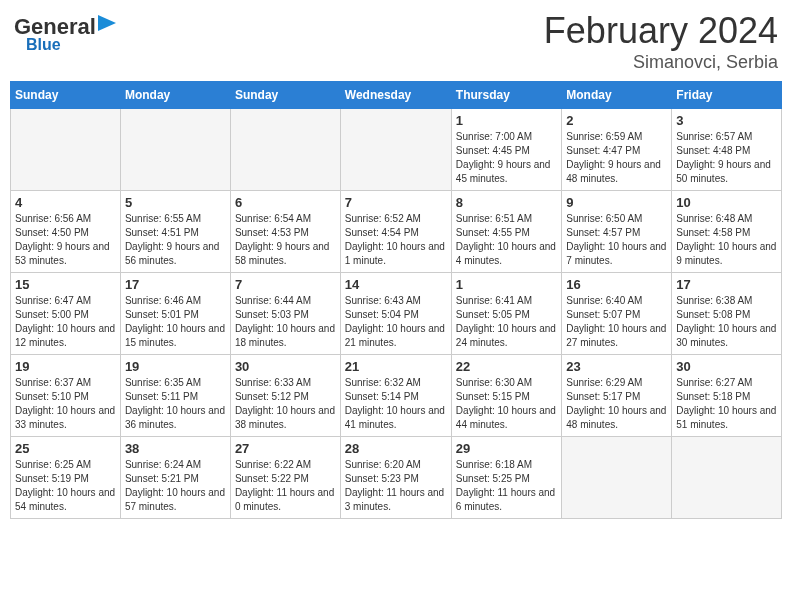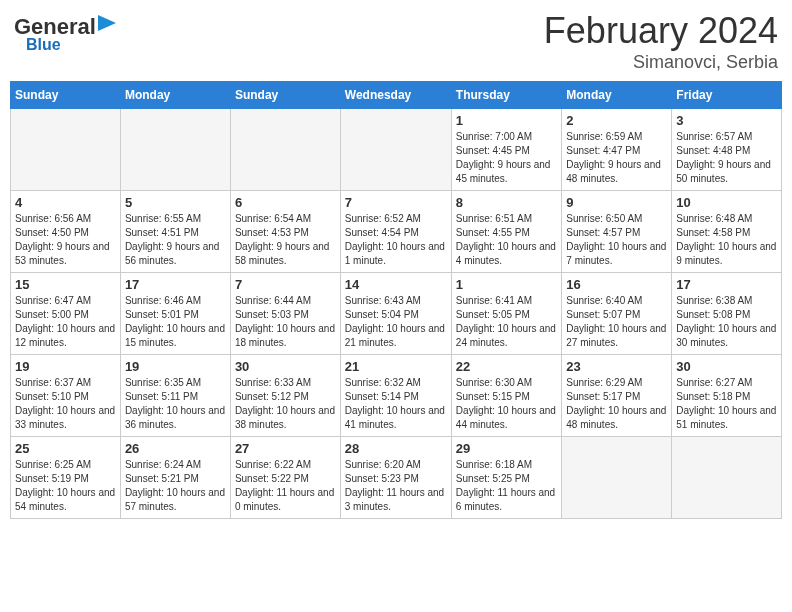--- a/index.html
+++ b/index.html
@@ -218,21 +218,21 @@
           <div class="day-num">30</div>
           <div class="day-info">Sunrise: 6:27 AM<br>Sunset: 5:18 PM<br>Daylight: 10 hours and 51 minutes.</div>
         </td>
       </tr>
       <tr>
         <td>
           <div class="day-num">25</div>
           <div class="day-info">Sunrise: 6:25 AM<br>Sunset: 5:19 PM<br>Daylight: 10 hours and 54 minutes.</div>
         </td>
         <td>
-          <div class="day-num">26</div>
+          <div class="day-num">38</div>
           <div class="day-info">Sunrise: 6:24 AM<br>Sunset: 5:21 PM<br>Daylight: 10 hours and 57 minutes.</div>
         </td>
         <td>
           <div class="day-num">27</div>
           <div class="day-info">Sunrise: 6:22 AM<br>Sunset: 5:22 PM<br>Daylight: 11 hours and 0 minutes.</div>
         </td>
         <td>
           <div class="day-num">28</div>
           <div class="day-info">Sunrise: 6:20 AM<br>Sunset: 5:23 PM<br>Daylight: 11 hours and 3 minutes.</div>
         </td>

